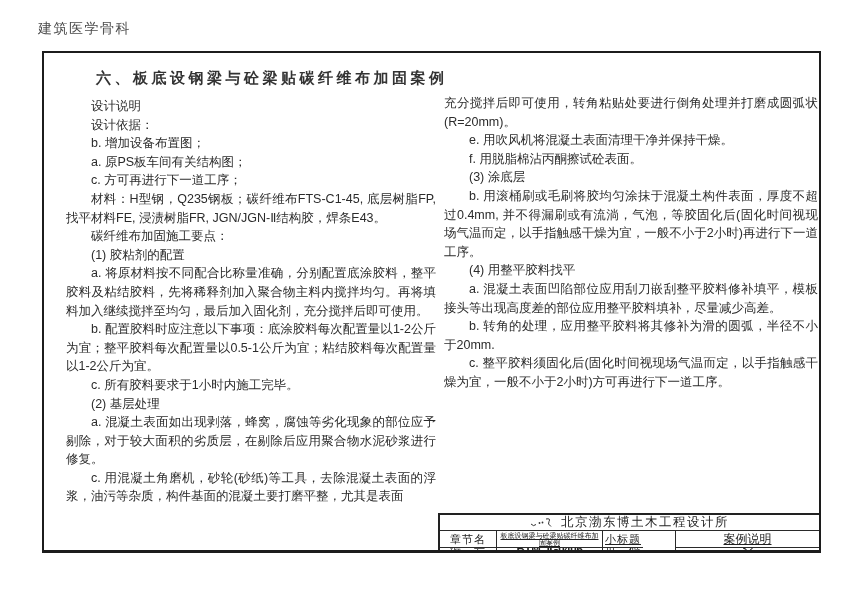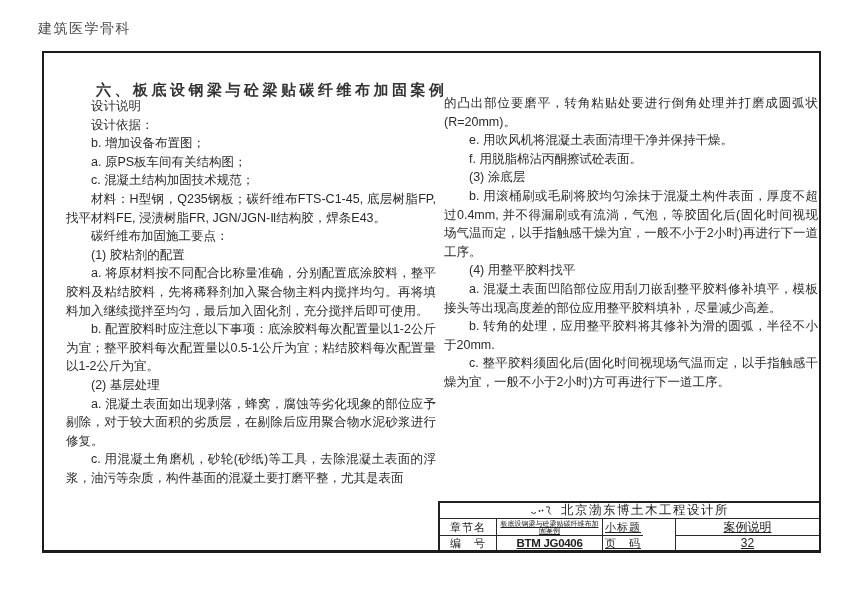--- a/index.html
+++ b/index.html
@@ -5,31 +5,31 @@
   html,body{margin:0;padding:0;background:#ffffff;}
   body{width:863px;height:604px;font-family:"Liberation Sans",sans-serif;}
   .canvas{position:relative;width:863px;height:604px;background:#ffffff;overflow:hidden;}
 
   .watermark{position:absolute;left:38px;top:20px;font-size:14px;color:#4b4b4b;
     font-family:Liberation Sans, sans-serif;letter-spacing:1.5px;}
 
   .page{position:absolute;left:42px;top:51px;width:775px;height:497px;
     border:2px solid #1c1c1c;border-bottom-width:3px;background:#ffffff;box-sizing:content-box;}
 
-  .title{position:absolute;left:52px;top:28px;font-size:15px;letter-spacing:3.5px;
+  .title{position:absolute;left:52px;top:16px;font-size:15px;letter-spacing:3.5px;
     color:#333333;font-family:"Liberation Serif",serif;font-weight:600;white-space:nowrap;}
 
   .col{position:absolute;font-size:12.5px;line-height:18.6px;color:#2b2b2b;
     text-align:justify;font-family:"Liberation Sans",sans-serif;}
   .col-left{left:22px;top:44px;width:370px;}
   .col-right{left:400px;top:41px;width:374px;}
   .para{margin:0;text-indent:2em;}
   .para.noindent{text-indent:0;}
 
-  .titleblock{position:absolute;right:0;bottom:0;width:381px;height:49px;box-sizing:border-box;
+  .titleblock{position:absolute;right:0;bottom:0;width:381px;height:37px;box-sizing:border-box;
     border-top:2px solid #222222;border-left:2px solid #222222;background:#ffffff;
     display:grid;grid-template-columns:56px 106px 41px 1fr;grid-template-rows:16px 17px 1fr;}
   .tb-cell{display:flex;align-items:center;justify-content:center;color:#222222;
     box-sizing:border-box;overflow:hidden;}
   .bl{border-left:1px solid #2a2a2a;text-decoration:underline;}
   .bb{border-bottom:1px solid #2a2a2a;}
   .tb-company{grid-column:1/5;gap:7px;font-size:12.5px;letter-spacing:1.5px;
     font-family:"Liberation Serif",serif;color:#1f1f1f;}
   .tb-label{font-size:11px;letter-spacing:1px;}
   .tb-chapter{font-size:7px;line-height:7.5px;text-align:center;padding:0 3px;
@@ -47,33 +47,34 @@
 
   <div class="page">
 
     <div class="title">六、板底设钢梁与砼梁贴碳纤维布加固案例</div>
 
     <div class="col col-left">
         <p class="para">设计说明</p>
         <p class="para">设计依据：</p>
         <p class="para">b. 增加设备布置图；</p>
         <p class="para">a. 原PS板车间有关结构图；</p>
-        <p class="para">c. 混凝土结构加固技术规范；</p>
+        <p class="para">c. 方可再进行下一道工序；</p>
         <p class="para">材料：H型钢，Q235钢板；碳纤维布FTS-C1-45, 底层树脂FP, 找平材料FE, 浸渍树脂FR, JGN/JGN-Ⅱ结构胶，焊条E43。</p>
         <p class="para">碳纤维布加固施工要点：</p>
         <p class="para">(1) 胶粘剂的配置</p>
         <p class="para">a. 将原材料按不同配合比称量准确，分别配置底涂胶料，整平胶料及粘结胶料，先将稀释剂加入聚合物主料内搅拌均匀。再将填料加入继续搅拌至均匀，最后加入固化剂，充分搅拌后即可使用。</p>
         <p class="para">b. 配置胶料时应注意以下事项：底涂胶料每次配置量以1-2公斤为宜；整平胶料每次配置量以0.5-1公斤为宜；粘结胶料每次配置量以1-2公斤为宜。</p>
+        <p class="para">c. 所有胶料要求于1小时内施工完毕。</p>
         <p class="para">(2) 基层处理</p>
         <p class="para">a. 混凝土表面如出现剥落，蜂窝，腐蚀等劣化现象的部位应予剔除，对于较大面积的劣质层，在剔除后应用聚合物水泥砂浆进行修复。</p>
         <p class="para">c. 用混凝土角磨机，砂轮(砂纸)等工具，去除混凝土表面的浮浆，油污等杂质，构件基面的混凝土要打磨平整，尤其是表面</p>
       </div>
 
     <div class="col col-right">
-        <p class="para noindent">的凸出部位要磨平，转角粘贴处要进行倒角处理并打磨成圆弧状(R=20mm)。</p>
+        <p class="para noindent">充分搅拌后即可使用，转角粘贴处要进行倒角处理并打磨成圆弧状(R=20mm)。</p>
         <p class="para">e. 用吹风机将混凝土表面清理干净并保持干燥。</p>
         <p class="para">f. 用脱脂棉沾丙酮擦试砼表面。</p>
         <p class="para">(3) 涂底层</p>
         <p class="para">b. 用滚桶刷或毛刷将胶均匀涂抹于混凝土构件表面，厚度不超过0.4mm, 并不得漏刷或有流淌，气泡，等胶固化后(固化时间视现场气温而定，以手指触感干燥为宜，一般不小于2小时)再进行下一道工序。</p>
         <p class="para">(4) 用整平胶料找平</p>
         <p class="para">a. 混凝土表面凹陷部位应用刮刀嵌刮整平胶料修补填平，模板接头等出现高度差的部位应用整平胶料填补，尽量减少高差。</p>
         <p class="para">b. 转角的处理，应用整平胶料将其修补为滑的圆弧，半径不小于20mm.</p>
         <p class="para">c. 整平胶料须固化后(固化时间视现场气温而定，以手指触感干燥为宜，一般不小于2小时)方可再进行下一道工序。</p>
       </div>
 

